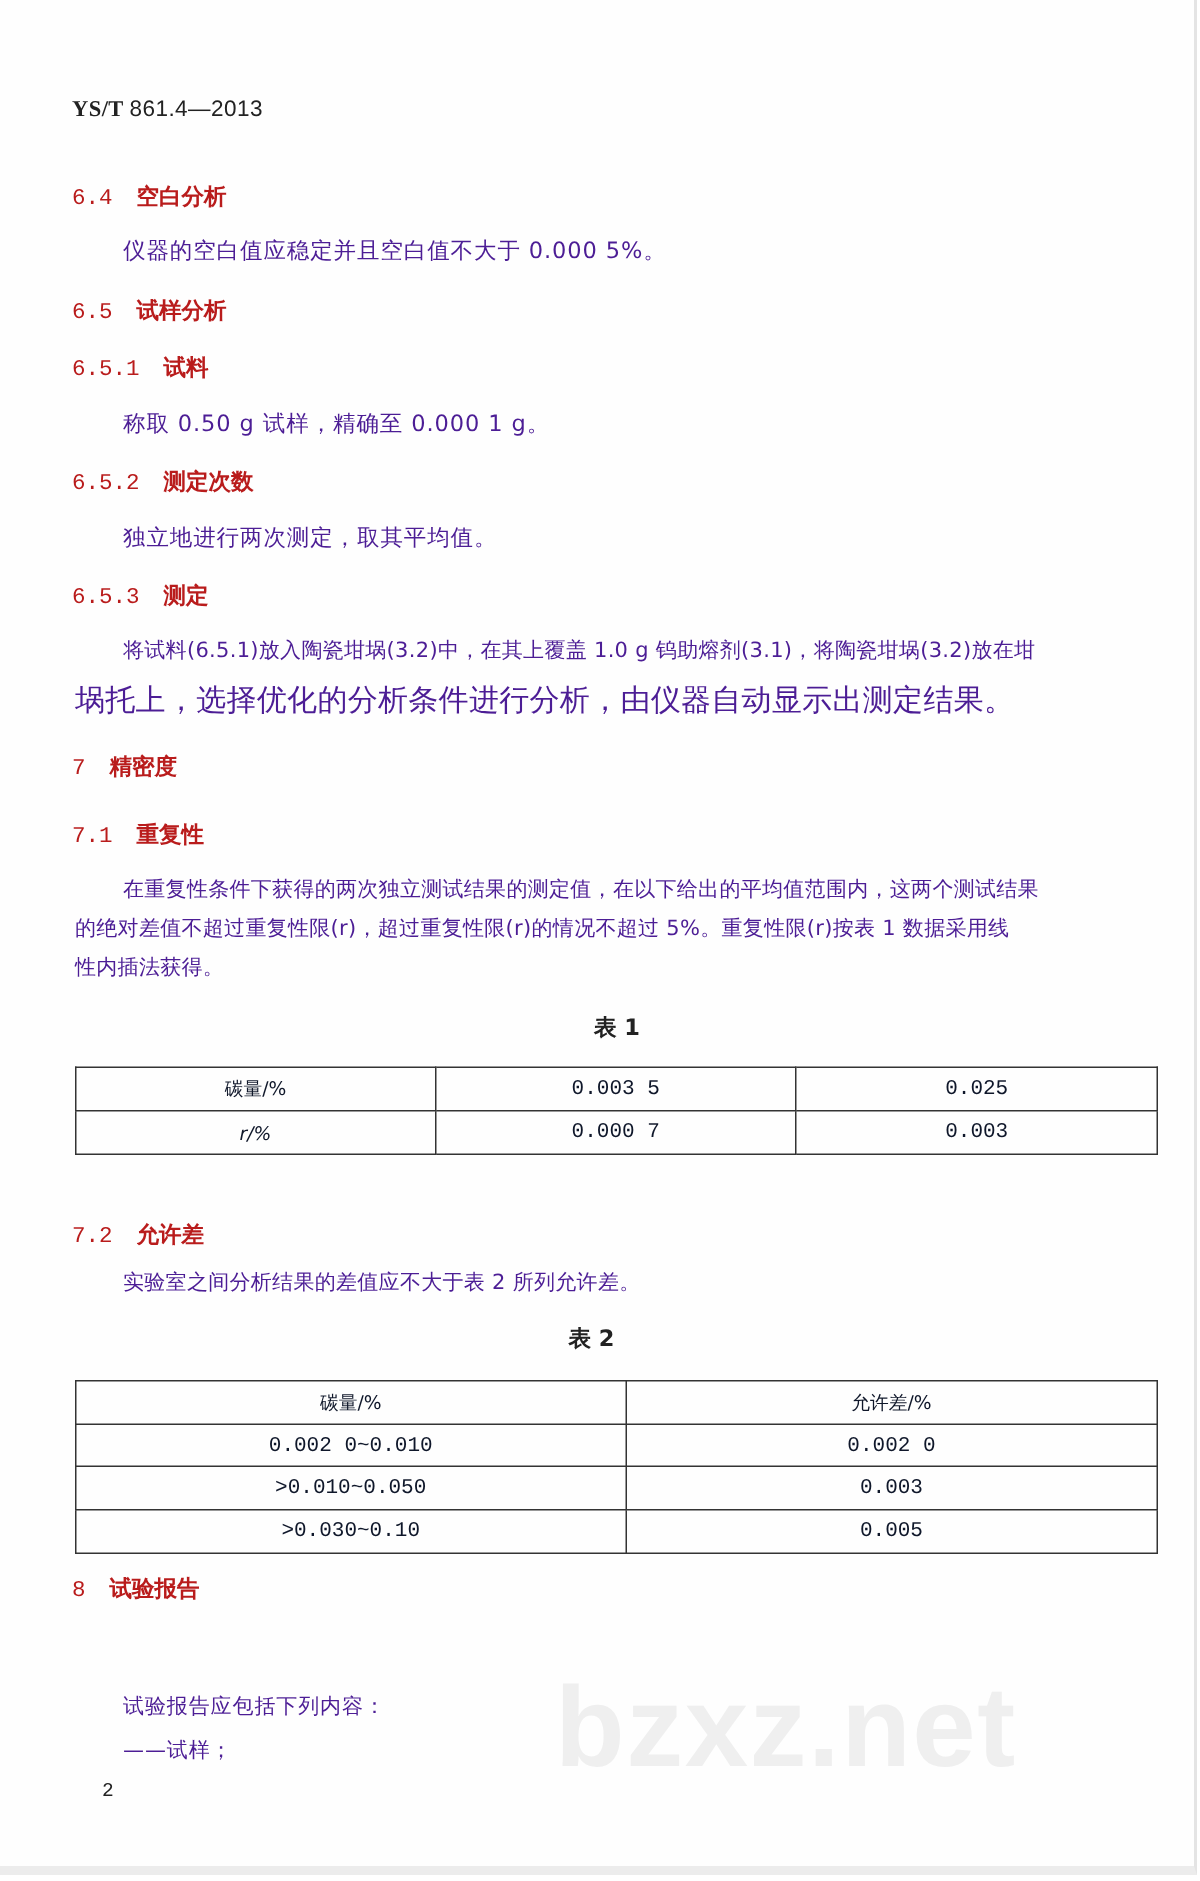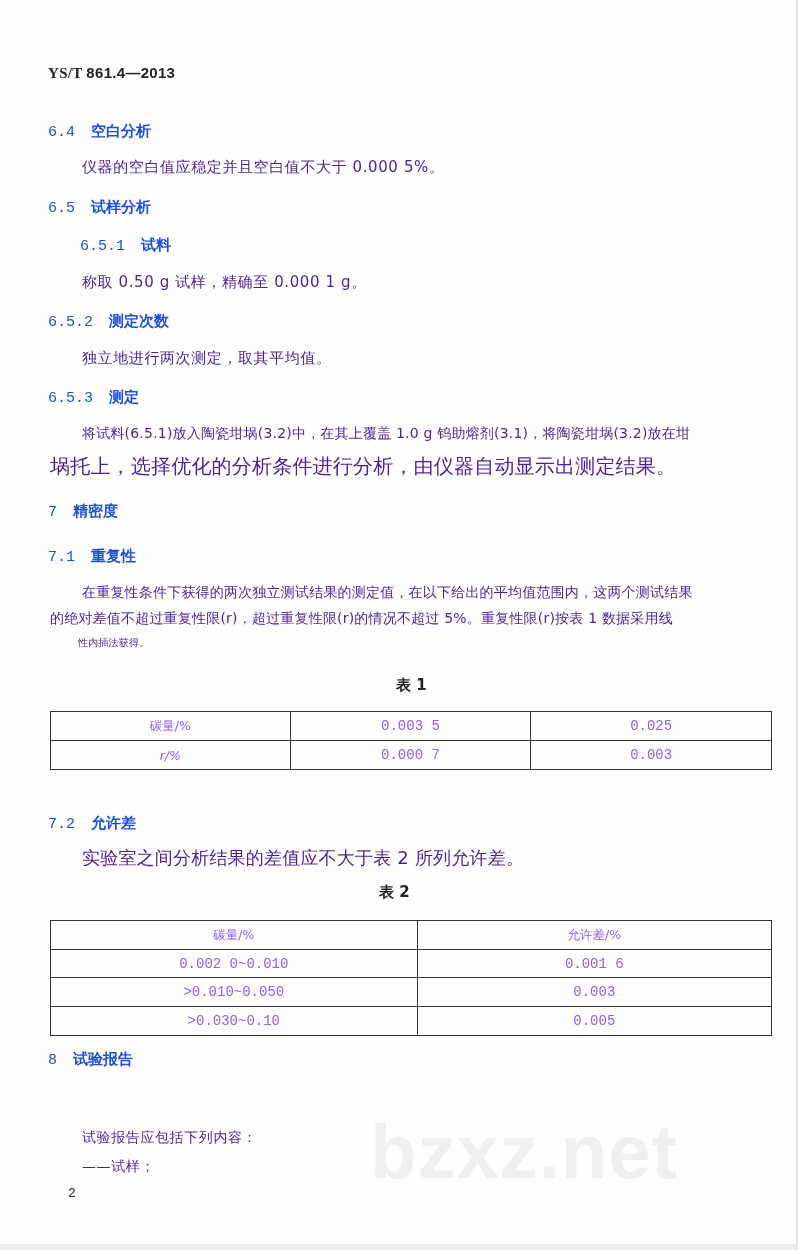--- a/index.html
+++ b/index.html
@@ -5,27 +5,27 @@
     html, body { margin: 0; padding: 0; }
     body {
       width: 800px; height: 1254px; position: relative; overflow: hidden;
       background: #ffffff;
       font-family: "DejaVu Sans", "Liberation Sans", sans-serif;
       color: #222;
     }
     .page { position: absolute; left: 0; top: 0; width: 796px; height: 1244px; background: #fefefe; border-right: 2px solid #e4e4e4; border-bottom: 6px solid #ececec; }
     .abs { position: absolute; white-space: nowrap; }
     .std-code { left: 48px; top: 64px; font-size: 15px; font-weight: bold; font-family: "Liberation Serif", serif; letter-spacing: 0.3px; }
-    .std-code .num { font-family: "Liberation Sans", sans-serif; font-weight: bold; }
-    .h { font-size: 15px; font-weight: bold; color: #1d4ed8; }
+    .std-code .num { font-family: "Liberation Sans", sans-serif; font-weight: normal; }
+    .h { font-size: 15px; font-weight: bold; color: #b91c1c; }
     .h .no { font-weight: normal; font-family: "Liberation Mono", monospace; margin-right: 16px; }
     .p { font-size: 15px; color: #4c1d95; letter-spacing: 0.6px; }
     .mono { font-family: "Liberation Mono", monospace; font-size: 14px; }
     .caption { font-size: 15px; font-weight: bold; }
-    table.t { position: absolute; border-collapse: collapse; font-size: 12.5px; color: #8b5cf6; }
+    table.t { position: absolute; border-collapse: collapse; font-size: 12.5px; color: #0f172a; }
     table.t td { border: 1px solid #333; text-align: center; padding: 0; }
     .watermark { position: absolute; left: 370px; top: 1108px; font-family: "Liberation Sans", sans-serif; font-weight: bold; font-size: 76px; color: #efefef; letter-spacing: 1px; }
     .page-no { left: 68px; top: 1186px; font-size: 13px; font-family: "Liberation Mono", monospace; }
   </style>
 </head>
 <body>
 
 <div class="page">
 
   <div class="abs std-code">
@@ -35,21 +35,21 @@
 
   <div class="abs h" style="left:48px; top:122px;">
     <span class="no">6.4</span><span>空白分析</span>
   </div>
   <div class="abs p" style="left:82px; top:158px;">仪器的空白值应稳定并且空白值不大于 0.000 5%。</div>
 
   <div class="abs h" style="left:48px; top:198px;">
     <span class="no">6.5</span><span>试样分析</span>
   </div>
 
-  <div class="abs h" style="left:48px; top:236px;margin-left:32px;">
+  <div class="abs h" style="left:48px; top:236px;">
     <span class="no">6.5.1</span><span>试料</span>
   </div>
   <div class="abs p" style="left:82px; top:273px;">称取 0.50 g 试样，精确至 0.000 1 g。</div>
 
   <div class="abs h" style="left:48px; top:312px;">
     <span class="no">6.5.2</span><span>测定次数</span>
   </div>
   <div class="abs p" style="left:82px; top:349px;">独立地进行两次测定，取其平均值。</div>
 
   <div class="abs h" style="left:48px; top:388px;">
@@ -60,53 +60,53 @@
 
   <div class="abs h" style="left:48px; top:502px;">
     <span class="no">7</span><span>精密度</span>
   </div>
 
   <div class="abs h" style="left:48px; top:547px;">
     <span class="no">7.1</span><span>重复性</span>
   </div>
   <div class="abs p" style="left:82px; top:584px; font-size:14px; letter-spacing:0.2px;">在重复性条件下获得的两次独立测试结果的测定值，在以下给出的平均值范围内，这两个测试结果</div>
   <div class="abs p" style="left:50px; top:610px; font-size:14px; letter-spacing:0.2px;">的绝对差值不超过重复性限(r)，超过重复性限(r)的情况不超过 5%。重复性限(r)按表 1 数据采用线</div>
-  <div class="abs p" style="left:50px; top:636px; font-size:10px; letter-spacing:0.2px;margin-left:28px;">性内插法获得。</div>
+  <div class="abs p" style="left:50px; top:636px; font-size:14px; letter-spacing:0.2px;">性内插法获得。</div>
 
   <div class="abs caption" style="left:396px; top:676px;">表 1</div>
   <table class="t" style="left:50px; top:711px; width:722px;">
     <tbody>
         <tr style="height:29px;">
       <td style="width:240px;">碳量/%</td>
       <td style="width:241px;" class="mono">0.003 5</td>
       <td style="width:241px;" class="mono">0.025</td>
     </tr>
     <tr style="height:29px;">
       <td style="font-style:italic;">r/%</td>
       <td class="mono">0.000 7</td>
       <td class="mono">0.003</td>
     </tr>
   </tbody>
     </table>
 
   <div class="abs h" style="left:48px; top:814px;">
     <span class="no">7.2</span><span>允许差</span>
   </div>
-  <div class="abs p" style="left:82px; top:846px; font-size:18px; letter-spacing:0.2px;">实验室之间分析结果的差值应不大于表 2 所列允许差。</div>
+  <div class="abs p" style="left:82px; top:846px; font-size:14px; letter-spacing:0.2px;">实验室之间分析结果的差值应不大于表 2 所列允许差。</div>
 
   <div class="abs caption" style="left:379px; top:883px;">表 2</div>
   <table class="t" style="left:50px; top:920px; width:722px;">
     <tbody>
         <tr style="height:29px;">
       <td style="width:367px;">碳量/%</td>
       <td style="width:355px;">允许差/%</td>
     </tr>
     <tr style="height:28px;margin-top:15px;">
       <td class="mono">0.002 0~0.010</td>
-      <td class="mono">0.001 6</td>
+      <td class="mono">0.002 0</td>
     </tr>
     <tr style="height:29px;">
       <td class="mono">&gt;0.010~0.050</td>
       <td class="mono">0.003</td>
     </tr>
     <tr style="height:29px;">
       <td class="mono">&gt;0.030~0.10</td>
       <td class="mono">0.005</td>
     </tr>
   </tbody>

